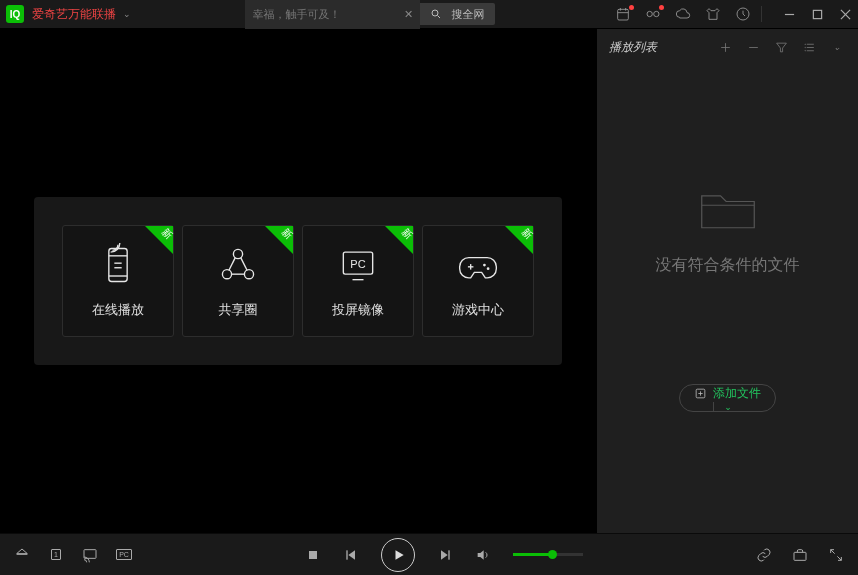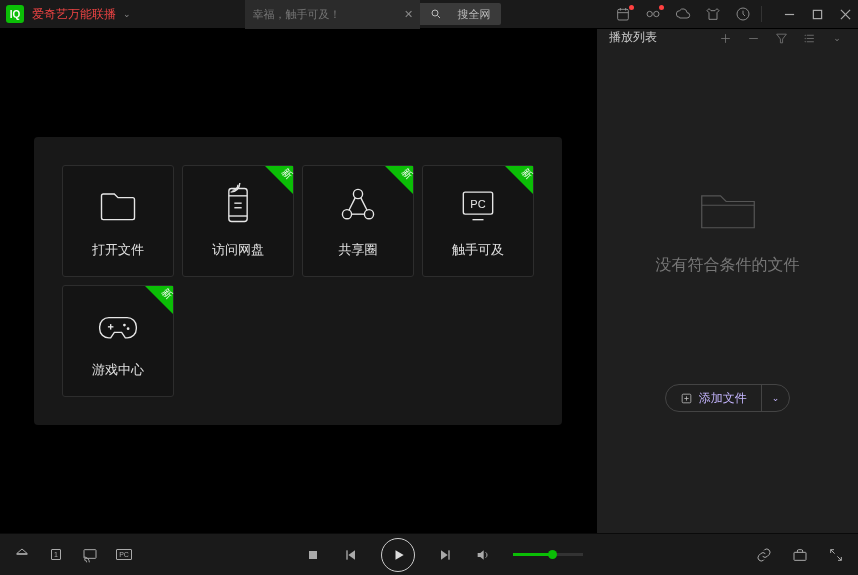--- a/index.html
+++ b/index.html
@@ -4,47 +4,47 @@
 <style>
 * { margin:0; padding:0; box-sizing:border-box; font-family:"Microsoft YaHei","PingFang SC",sans-serif; }
 body { width:858px; height:575px; background:#000; color:#999; overflow:hidden; display:flex; flex-direction:column; }
 .header { height:29px; background:#1a1a1a; display:flex; align-items:center; padding:8px 6px; gap:4px; border-bottom:1px solid #000; }
 .logo { width:18px; height:18px; background:#0bbe06; border-radius:3px; display:flex; align-items:center; justify-content:center; font-size:10px; color:#fff; font-weight:bold; }
 .app-title { font-size:12px; color:#ef4444; margin-left:4px; }
 .title-chevron { font-size:9px; color:#888; margin-left:3px; cursor:pointer; }
 .search-wrap { display:flex; align-items:center; margin-left:110px; height:22px; }
 .search-box { background:#2b2b2b; border:none; height:38px; width:175px; padding:0 22px 0 8px; font-size:11px; color:#aaa; border-radius:2px 0 0 2px; outline:none; }
 .search-clear { position:relative; margin-left:-18px; color:#888; font-size:11px; cursor:pointer; width:14px; text-align:center; }
-.search-btn { background:#3a3a3a; height:22px; border:none; padding:0 10px; font-size:11px; color:#bbb; border-radius:0 2px 2px 0; cursor:pointer; display:flex; align-items:center; gap:16px; margin-left:4px; }
+.search-btn { background:#3a3a3a; height:22px; border:none; padding:0 10px; font-size:11px; color:#bbb; border-radius:0 2px 2px 0; cursor:pointer; display:flex; align-items:center; gap:10px; margin-left:4px; }
 .header-spacer { flex:1; }
 .header-icons { display:flex; align-items:center; gap:14px; }
 .hicon { width:16px; height:16px; display:flex; align-items:center; justify-content:center; color:#999; cursor:pointer; position:relative; }
 .hicon svg { width:16px; height:16px; stroke:#999; fill:none; stroke-width:1.3; }
 .hicon .dot { position:absolute; top:-1px; right:-3px; width:5px; height:5px; background:#ff4040; border-radius:50%; }
 .win-btns { display:flex; align-items:center; gap:14px; margin-left:10px; }
 .win-btn { width:14px; height:14px; color:#aaa; cursor:pointer; display:flex; align-items:center; justify-content:center; font-size:12px; }
 .win-btn svg { width:11px; height:11px; stroke:#aaa; fill:none; stroke-width:1.3; }
 .body { flex:1; display:flex; }
 .main { flex:1; background:#000; display:flex; align-items:center; justify-content:center; }
 .tile-panel { background:#181818; border-radius:4px; padding:28px; }
 .tile-grid { display:grid; grid-template-columns:repeat(4,112px); grid-auto-rows:112px; gap:8px; }
 .tile { background:#141414; border:1px solid #2d2d2d; border-radius:3px; display:flex; flex-direction:column; align-items:center; justify-content:center; gap:14px; cursor:pointer; position:relative; color:#ddd; }
 .tile svg { width:44px; height:44px; stroke:#e6e6e6; fill:none; stroke-width:1.5; }
 .tile-label { font-size:13px; color:#e0e0e0; }
 .ribbon { position:absolute; top:0; right:0; width:0; height:0; border-left:28px solid transparent; border-top:28px solid #0bbe06; }
 .ribbon span { position:absolute; top:-27px; right:1px; color:#fff; font-size:10px; transform:rotate(45deg); }
 .sidebar { width:262px; background:#1f1f1f; display:flex; flex-direction:column; border-left:1px solid #000; }
-.side-header { height:36px; display:flex; padding:0 12px; font-size:12px; color:#ccc; }
+.side-header { height:36px; display:flex; align-items:center; padding:0 12px; font-size:12px; color:#ccc;font-style:italic; }
 .side-header .spacer { flex:1; }
 .side-header .sh-btn { width:18px; height:18px; margin-left:10px; color:#777; cursor:pointer; display:flex; align-items:center; justify-content:center; }
 .side-header .sh-btn svg { width:13px; height:13px; stroke:#777; fill:none; stroke-width:1.5; }
 .side-body { flex:1; display:flex; flex-direction:column; align-items:center; justify-content:flex-start; padding-top:120px; gap:18px; }
 .empty-icon svg { width:60px; height:48px; stroke:#555; fill:none; stroke-width:1.3; }
 .empty-text { font-size:16px; color:#777; }
-.add-btn { margin-top:90px; display:flex; align-items:center; border:1px solid #444; border-radius:14px; height:28px; cursor:pointer; color:#c4b5fd; font-size:12px; }
+.add-btn { margin-top:90px; display:flex; align-items:center; border:1px solid #444; border-radius:14px; height:28px; cursor:pointer; color:#22c55e; font-size:12px;flex-direction:column; }
 .add-btn .ab-main { display:flex; align-items:center; gap:6px; padding:0 14px; }
 .add-btn .ab-chev { border-left:1px solid #444; padding:0 10px; height:28px; display:flex; align-items:center; font-size:9px;}
 .add-btn svg { width:13px; height:13px; stroke:#bbb; fill:none; stroke-width:1.5; }
 .player-bar { height:42px; background:#1a1a1a; display:flex; align-items:center; padding:0 14px; gap:18px; border-top:1px solid #0a0a0a; }
 .pbar-left { display:flex; align-items:center; gap:18px; }
 .pbar-center { flex:1; display:flex; align-items:center; justify-content:center; gap:22px; }
 .pbar-right { display:flex; align-items:center; gap:20px; }
 .picon { width:16px; height:16px; color:#aaa; cursor:pointer; display:flex; align-items:center; justify-content:center; }
 .picon svg { width:16px; height:16px; stroke:#aaa; fill:none; stroke-width:1.5; }
 .picon-fill svg { fill:#aaa; stroke:none; }
@@ -128,35 +128,29 @@
       </span>
   </div>
 </div>
 
 <div class="body">
   <div class="main">
     <div class="tile-panel">
       <div class="tile-grid" id="tile-grid">
           <div class="tile">
             <svg viewBox="0 0 48 48">
-              <path d="M6 14v24a2 2 0 002 2h32a2 2 0 002-2V18a2 2 0 00-2-2H24l-4-4H8a2 2 0 00-2 2z"></path>
-            </svg>
-            <div class="tile-label">打开文件</div>
-          </div>
-          <div class="tile">
-            <svg viewBox="0 0 48 48">
               <rect x="14" y="6" width="20" height="36" rx="3"></rect>
               <line x1="14" y1="14" x2="34" y2="14"></line>
               <line x1="14" y1="36" x2="34" y2="36"></line>
               <path d="M18 8a6 6 0 006-6" stroke-width="1.5"></path>
               <path d="M16 10a10 10 0 0010-10" stroke-width="1.5"></path>
               <line x1="20" y1="22" x2="28" y2="22"></line>
               <line x1="20" y1="27" x2="28" y2="27"></line>
             </svg>
-            <div class="tile-label">访问网盘</div>
+            <div class="tile-label">在线播放</div>
             <div class="ribbon">
               <span>新</span>
             </div>
           </div>
           <div class="tile">
             <svg viewBox="0 0 48 48">
               <circle cx="24" cy="12" r="5"></circle>
               <circle cx="12" cy="34" r="5"></circle>
               <circle cx="36" cy="34" r="5"></circle>
               <line x1="21" y1="16" x2="14" y2="30"></line>
@@ -167,21 +161,21 @@
             <div class="ribbon">
               <span>新</span>
             </div>
           </div>
           <div class="tile">
             <svg viewBox="0 0 48 48">
               <rect x="8" y="10" width="32" height="24" rx="2"></rect>
               <text x="24" y="27" font-size="12" text-anchor="middle" fill="#e6e6e6" stroke="none" font-family="sans-serif">PC</text>
               <line x1="18" y1="40" x2="30" y2="40"></line>
             </svg>
-            <div class="tile-label">触手可及</div>
+            <div class="tile-label">投屏镜像</div>
             <div class="ribbon">
               <span>新</span>
             </div>
           </div>
           <div class="tile">
             <svg viewBox="0 0 48 48">
               <path d="M14 16h20a10 10 0 0110 10v2a10 10 0 01-10 10h-2l-4-6h-8l-4 6h-2A10 10 0 014 28v-2a10 10 0 0110-10z"></path>
               <line x1="13" y1="26" x2="19" y2="26"></line>
               <line x1="16" y1="23" x2="16" y2="29"></line>
               <circle cx="31" cy="24" r="1.5" fill="#e6e6e6" stroke="none"></circle>

